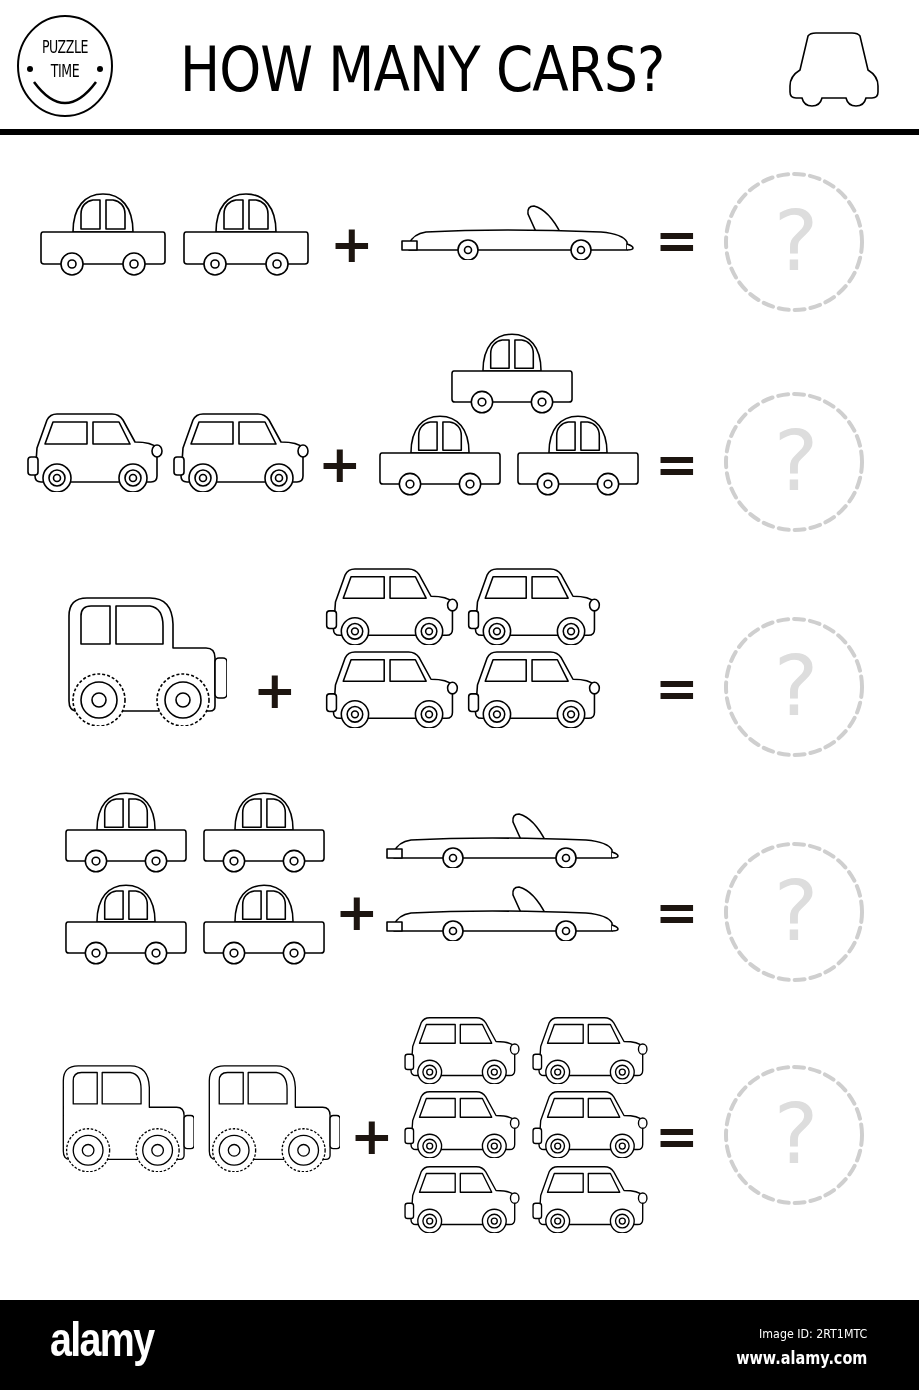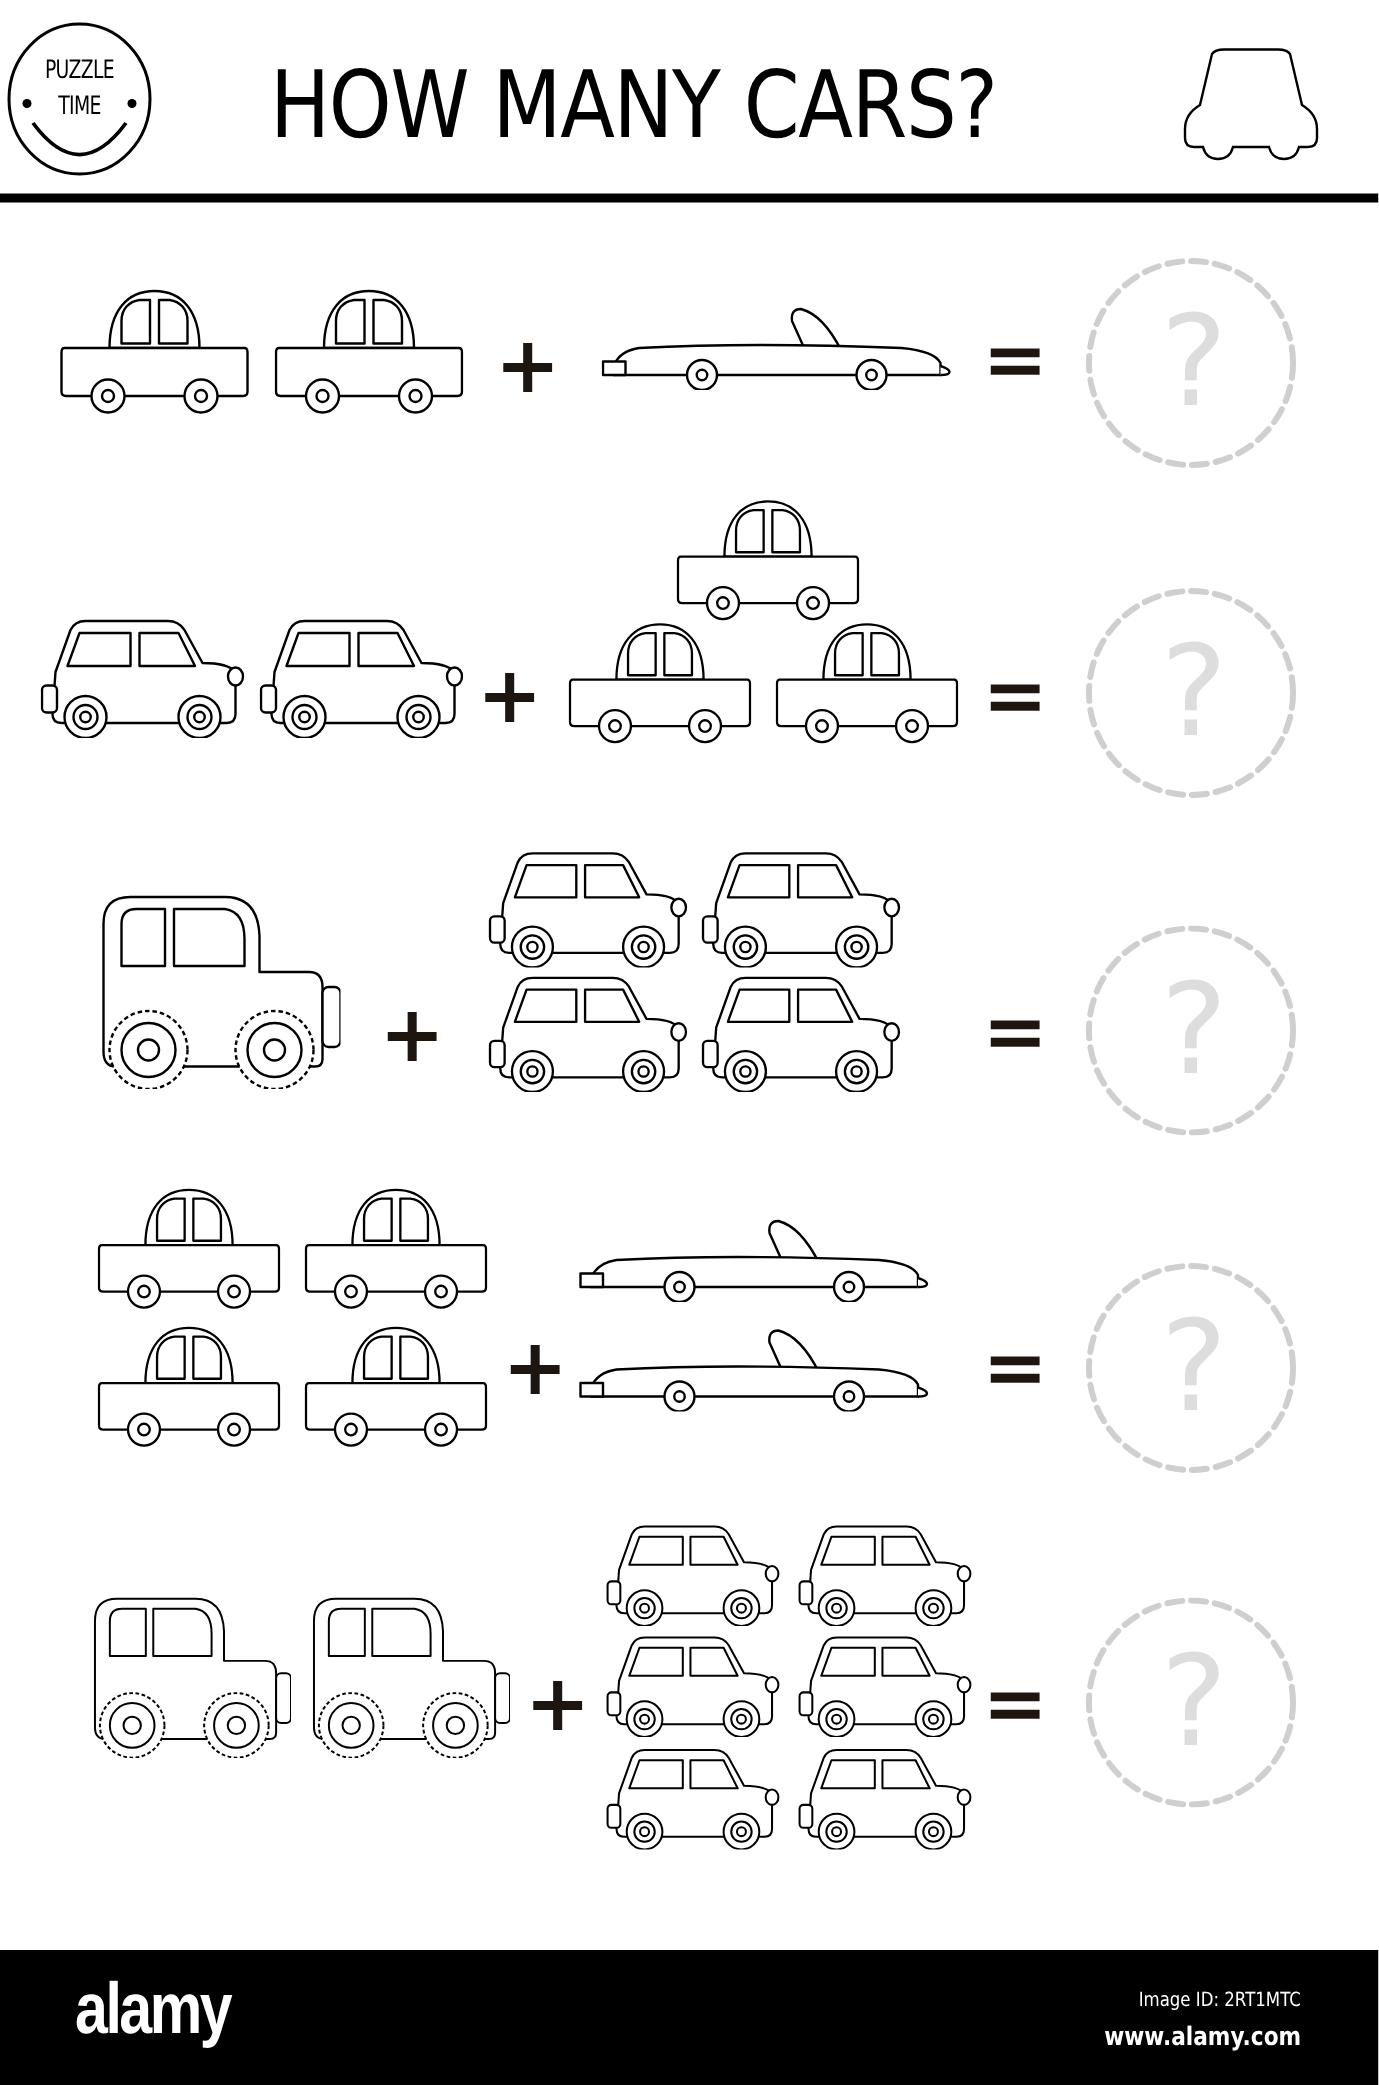--- a/index.html
+++ b/index.html
@@ -1,18 +1,18 @@
 <!DOCTYPE html>
 <html><head>
 <meta charset="utf-8">
 <style>
   html,body{margin:0;padding:0;}
   body{width:919px;height:1390px;position:relative;background:#fff;font-family:"DejaVu Sans",sans-serif;overflow:hidden;}
   .abs{position:absolute;}
-  .logo{left:4px;top:14px;width:98px;height:104px;text-decoration:underline;}
+  .logo{left:16px;top:14px;width:98px;height:104px;text-decoration:underline;}
   .logo-text{position:absolute;left:0;width:98px;text-align:center;font-family:"DejaVu Sans Condensed","DejaVu Sans",sans-serif;font-size:17px;line-height:19px;letter-spacing:-0.5px;color:#000;transform:scaleX(0.82);}
   .title{left:180px;top:30px;width:570px;height:80px;font-family:"DejaVu Sans",sans-serif;font-size:62px;line-height:80px;color:#000;letter-spacing:-1px;transform:scaleX(0.86);transform-origin:left center;white-space:nowrap;}
   .rule{left:0;top:129px;width:919px;height:6px;background:#000;}
   .op{position:absolute;font-family:"DejaVu Sans",sans-serif;color:#1d1510;}
   .answer{position:absolute;width:140px;height:140px;}
   .footer{left:0;top:1300px;width:919px;height:90px;background:#000;}
   .alamy{left:50px;top:1312px;font-family:"Liberation Sans",sans-serif;font-weight:bold;font-size:48px;color:#fff;letter-spacing:-2px;transform:scaleX(0.82);transform-origin:left center;}
   .imgid{right:52px;top:1326px;font-size:13px;color:#fff;font-family:"DejaVu Sans",sans-serif;text-align:right;transform:scaleX(0.85);transform-origin:right center;}
   .site{right:52px;top:1348px;font-size:17px;color:#fff;font-weight:bold;font-family:"DejaVu Sans",sans-serif;text-align:right;transform:scaleX(0.85);transform-origin:right center;}
   svg.car{position:absolute;overflow:visible;}

